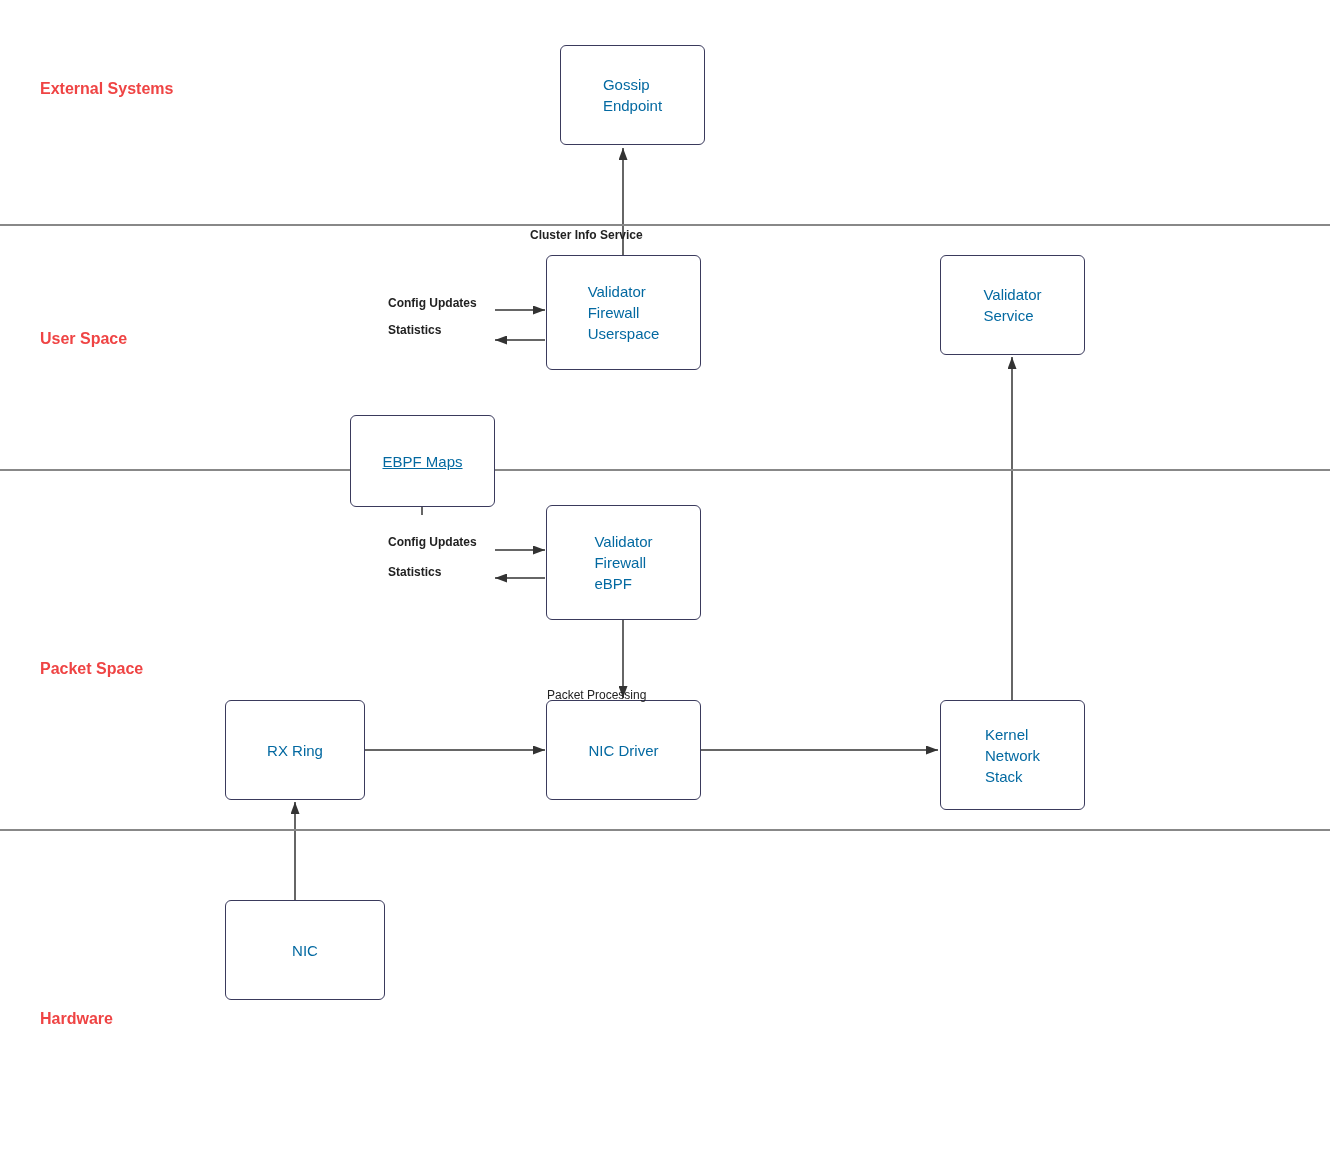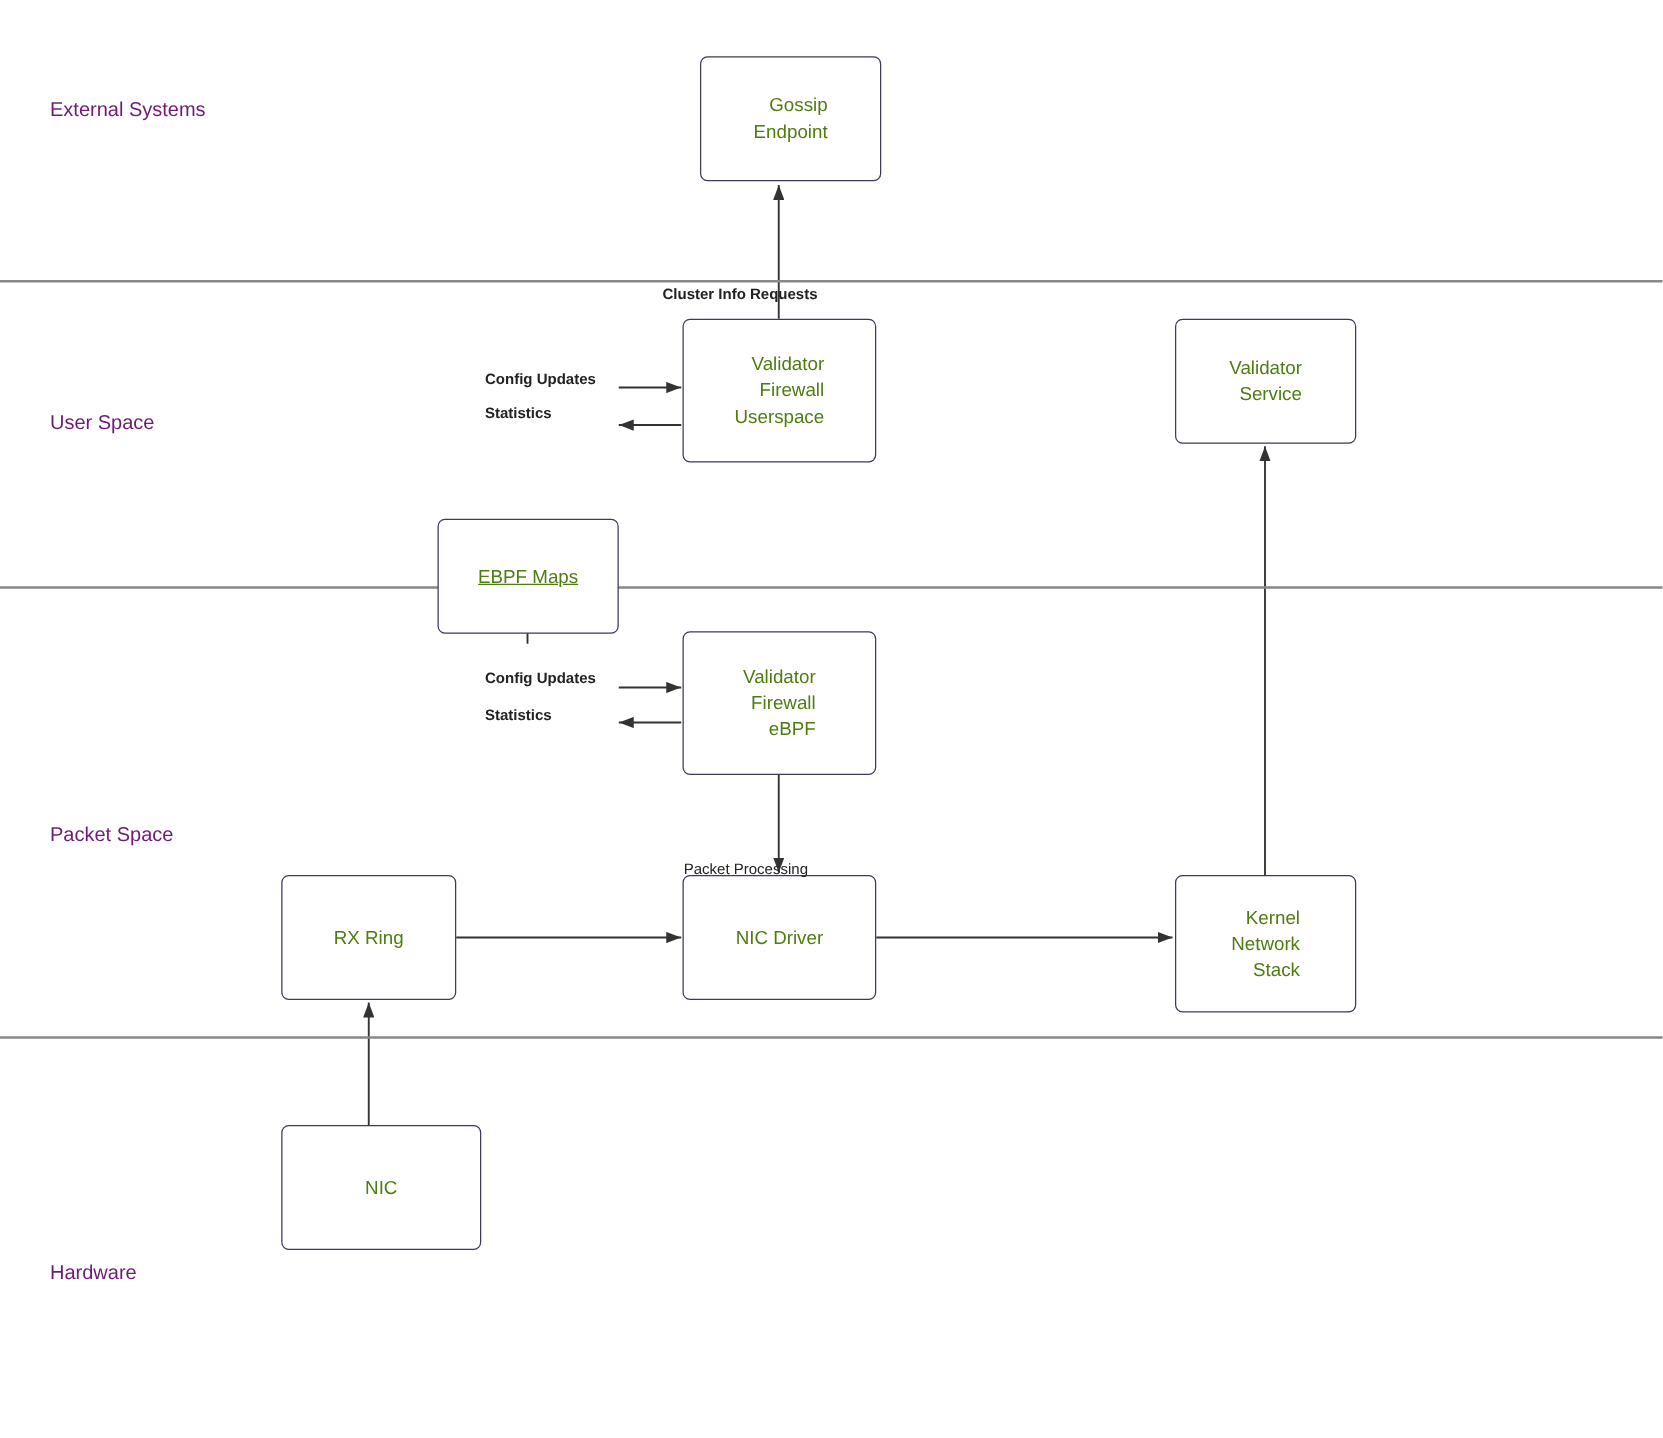--- a/index.html
+++ b/index.html
@@ -15,36 +15,36 @@
     .diagram-container {
       position: relative;
       width: 1330px;
       height: 1150px;
     }
 
     .layer-label {
       position: absolute;
       left: 40px;
       font-size: 16px;
-      color: #701a75;
-      font-weight: 400;
+      color: #ef4444;
+      font-weight: 700;
     }
 
     
     .box {
       position: absolute;
       border: 1.5px solid #3a3a5c;
       border-radius: 6px;
       background: #fff;
       display: flex;
       align-items: center;
       justify-content: center;
-      text-align: right;
+      text-align: left;
       font-size: 15px;
-      color: #4d7c0f;
+      color: #0369a1;
       line-height: 1.4;
     }
 
     
     .arrow-label {
       position: absolute;
       font-size: 12px;
       font-weight: 700;
       color: #222;
     }
@@ -152,20 +152,20 @@
   <div class="box" style="left:940px;top:700px;width:145px;height:110px;">
     <span style="white-space:pre-line;">Kernel
 Network
 Stack</span>
   </div>
 
   <div class="box" style="left:225px;top:900px;width:160px;height:100px;">
     <span>NIC</span>
   </div>
 
-  <span class="arrow-label" style="left:530px;top:228px;font-weight:700;">Cluster Info Requests</span>
+  <span class="arrow-label" style="left:530px;top:228px;font-weight:700;">Cluster Info Service</span>
   <span class="arrow-label" style="left:388px;top:296px;">Config Updates</span>
   <span class="arrow-label" style="left:388px;top:323px;">Statistics</span>
   <span class="arrow-label" style="left:388px;top:535px;">Config Updates</span>
   <span class="arrow-label" style="left:388px;top:565px;">Statistics</span>
   <span class="arrow-label" style="left:547px;top:688px;font-weight:400;">Packet Processing</span>
 
 </div>
 
 </body></html>

